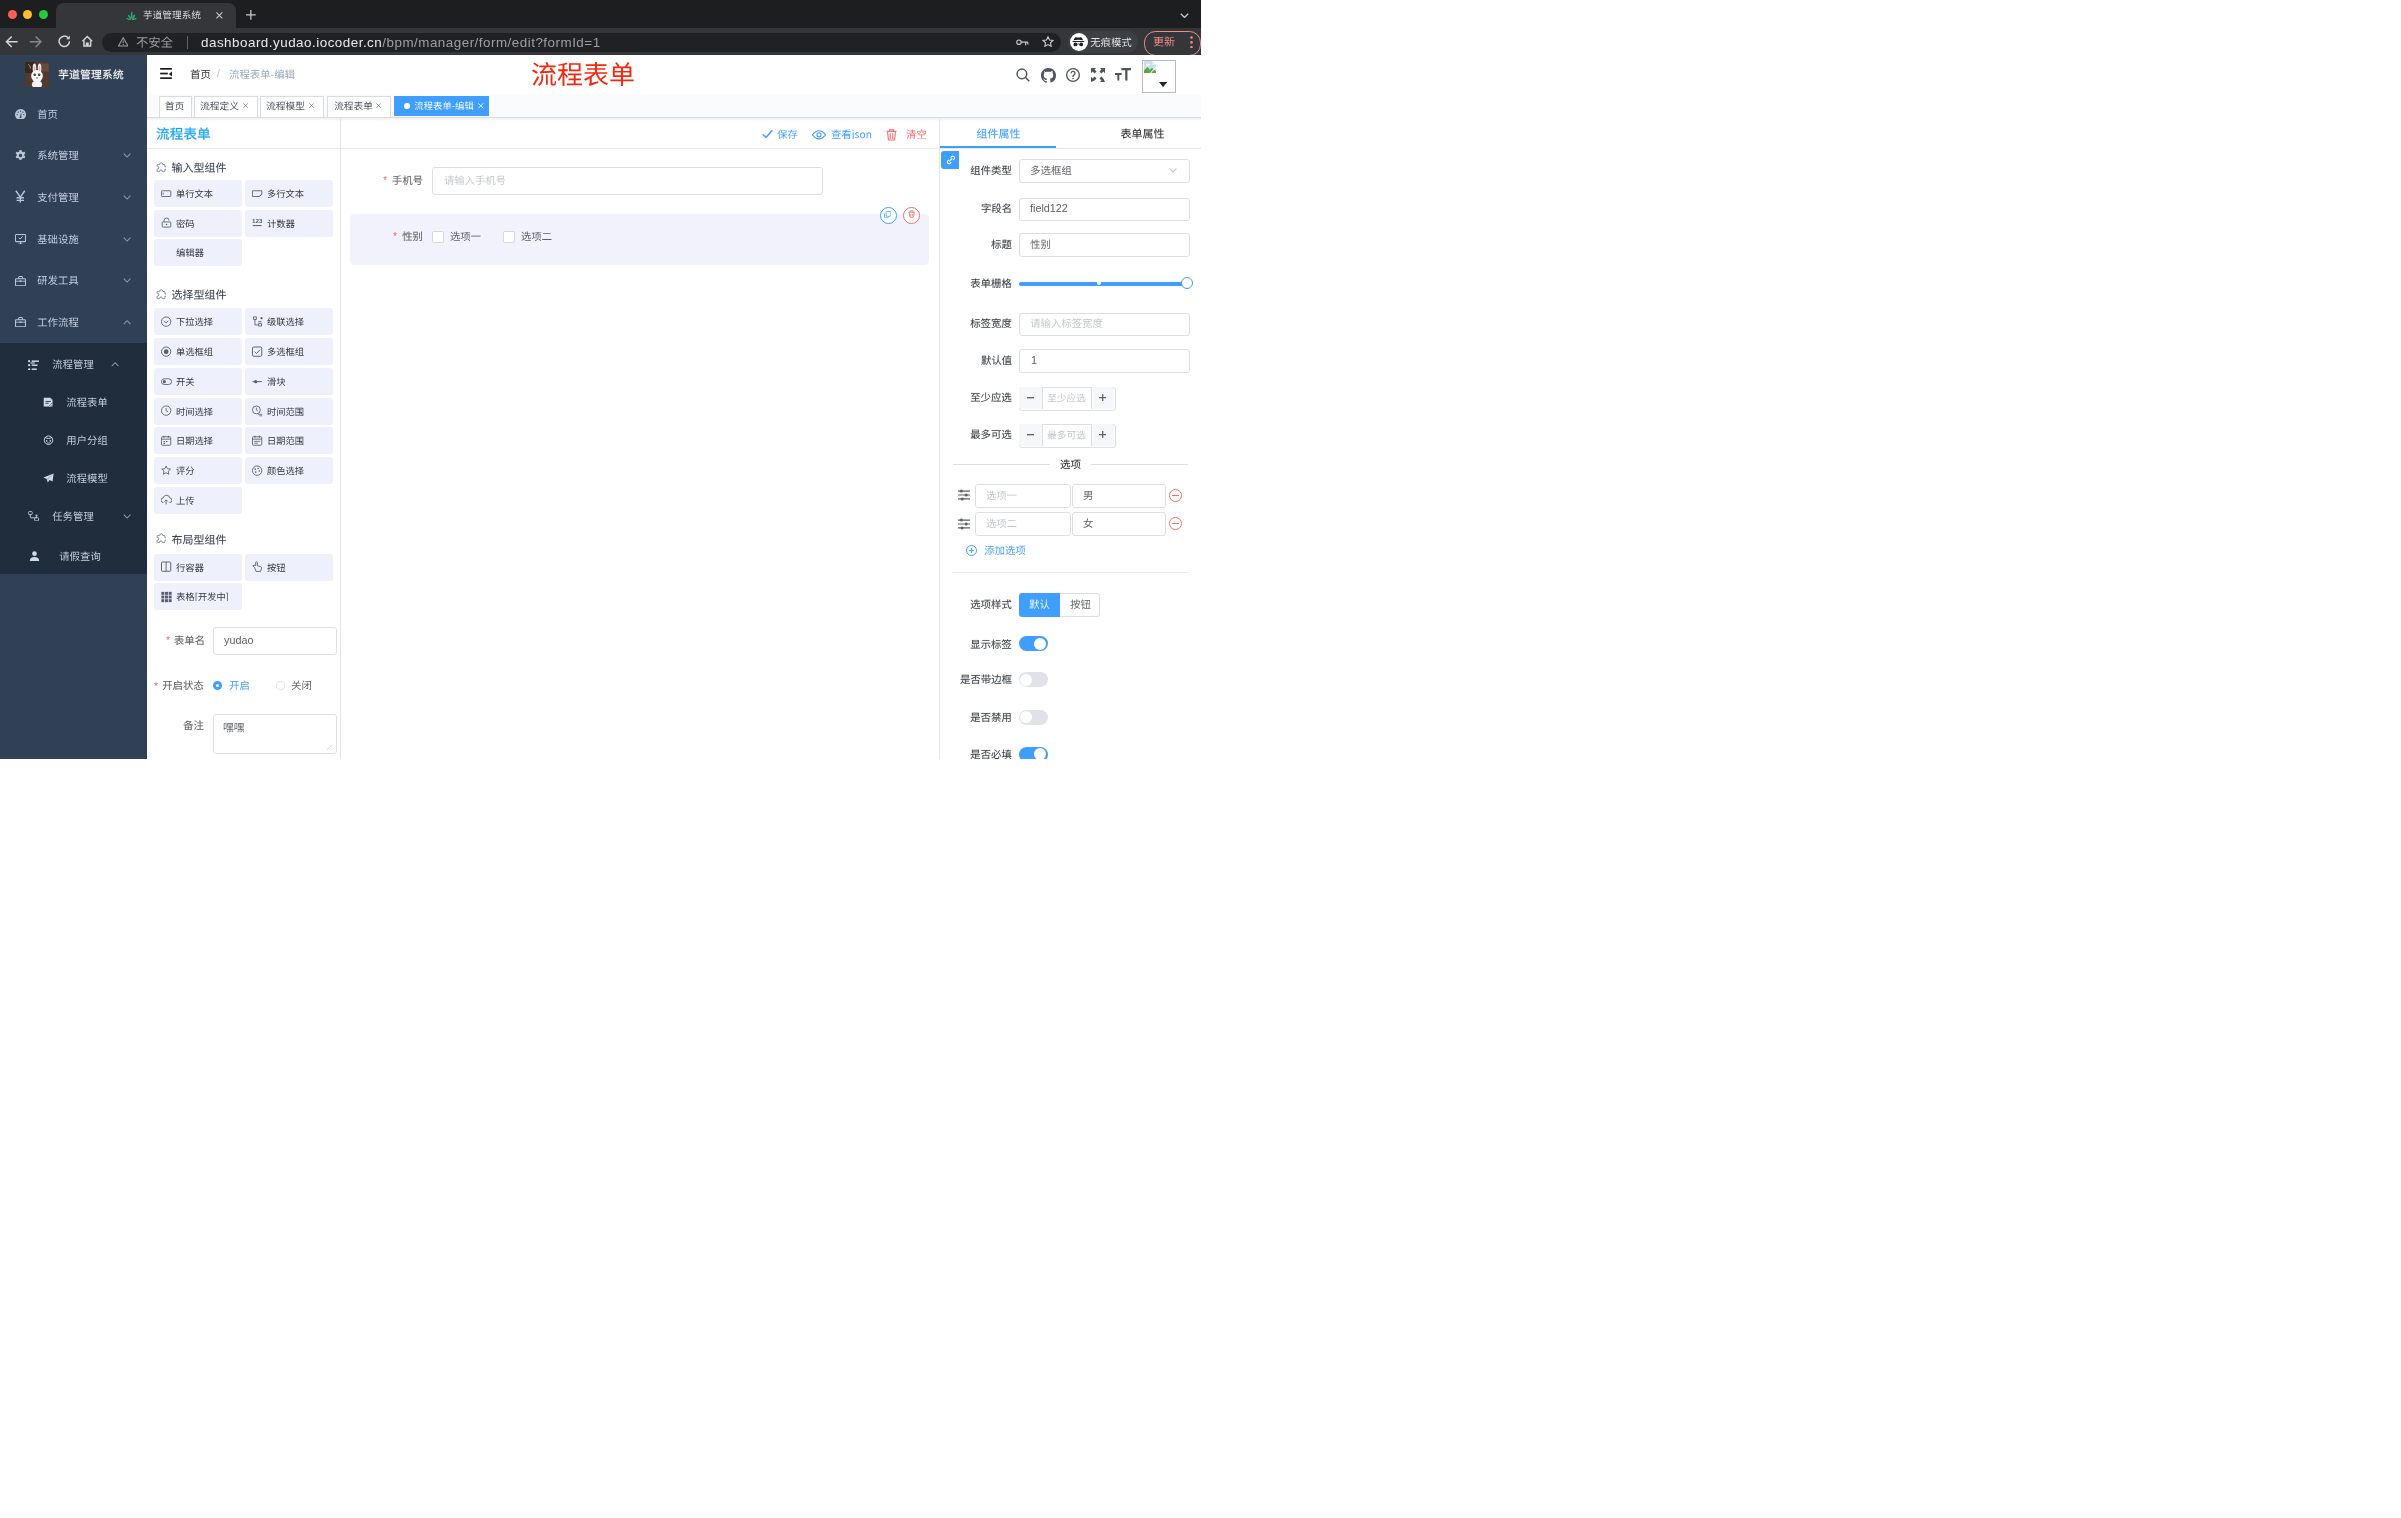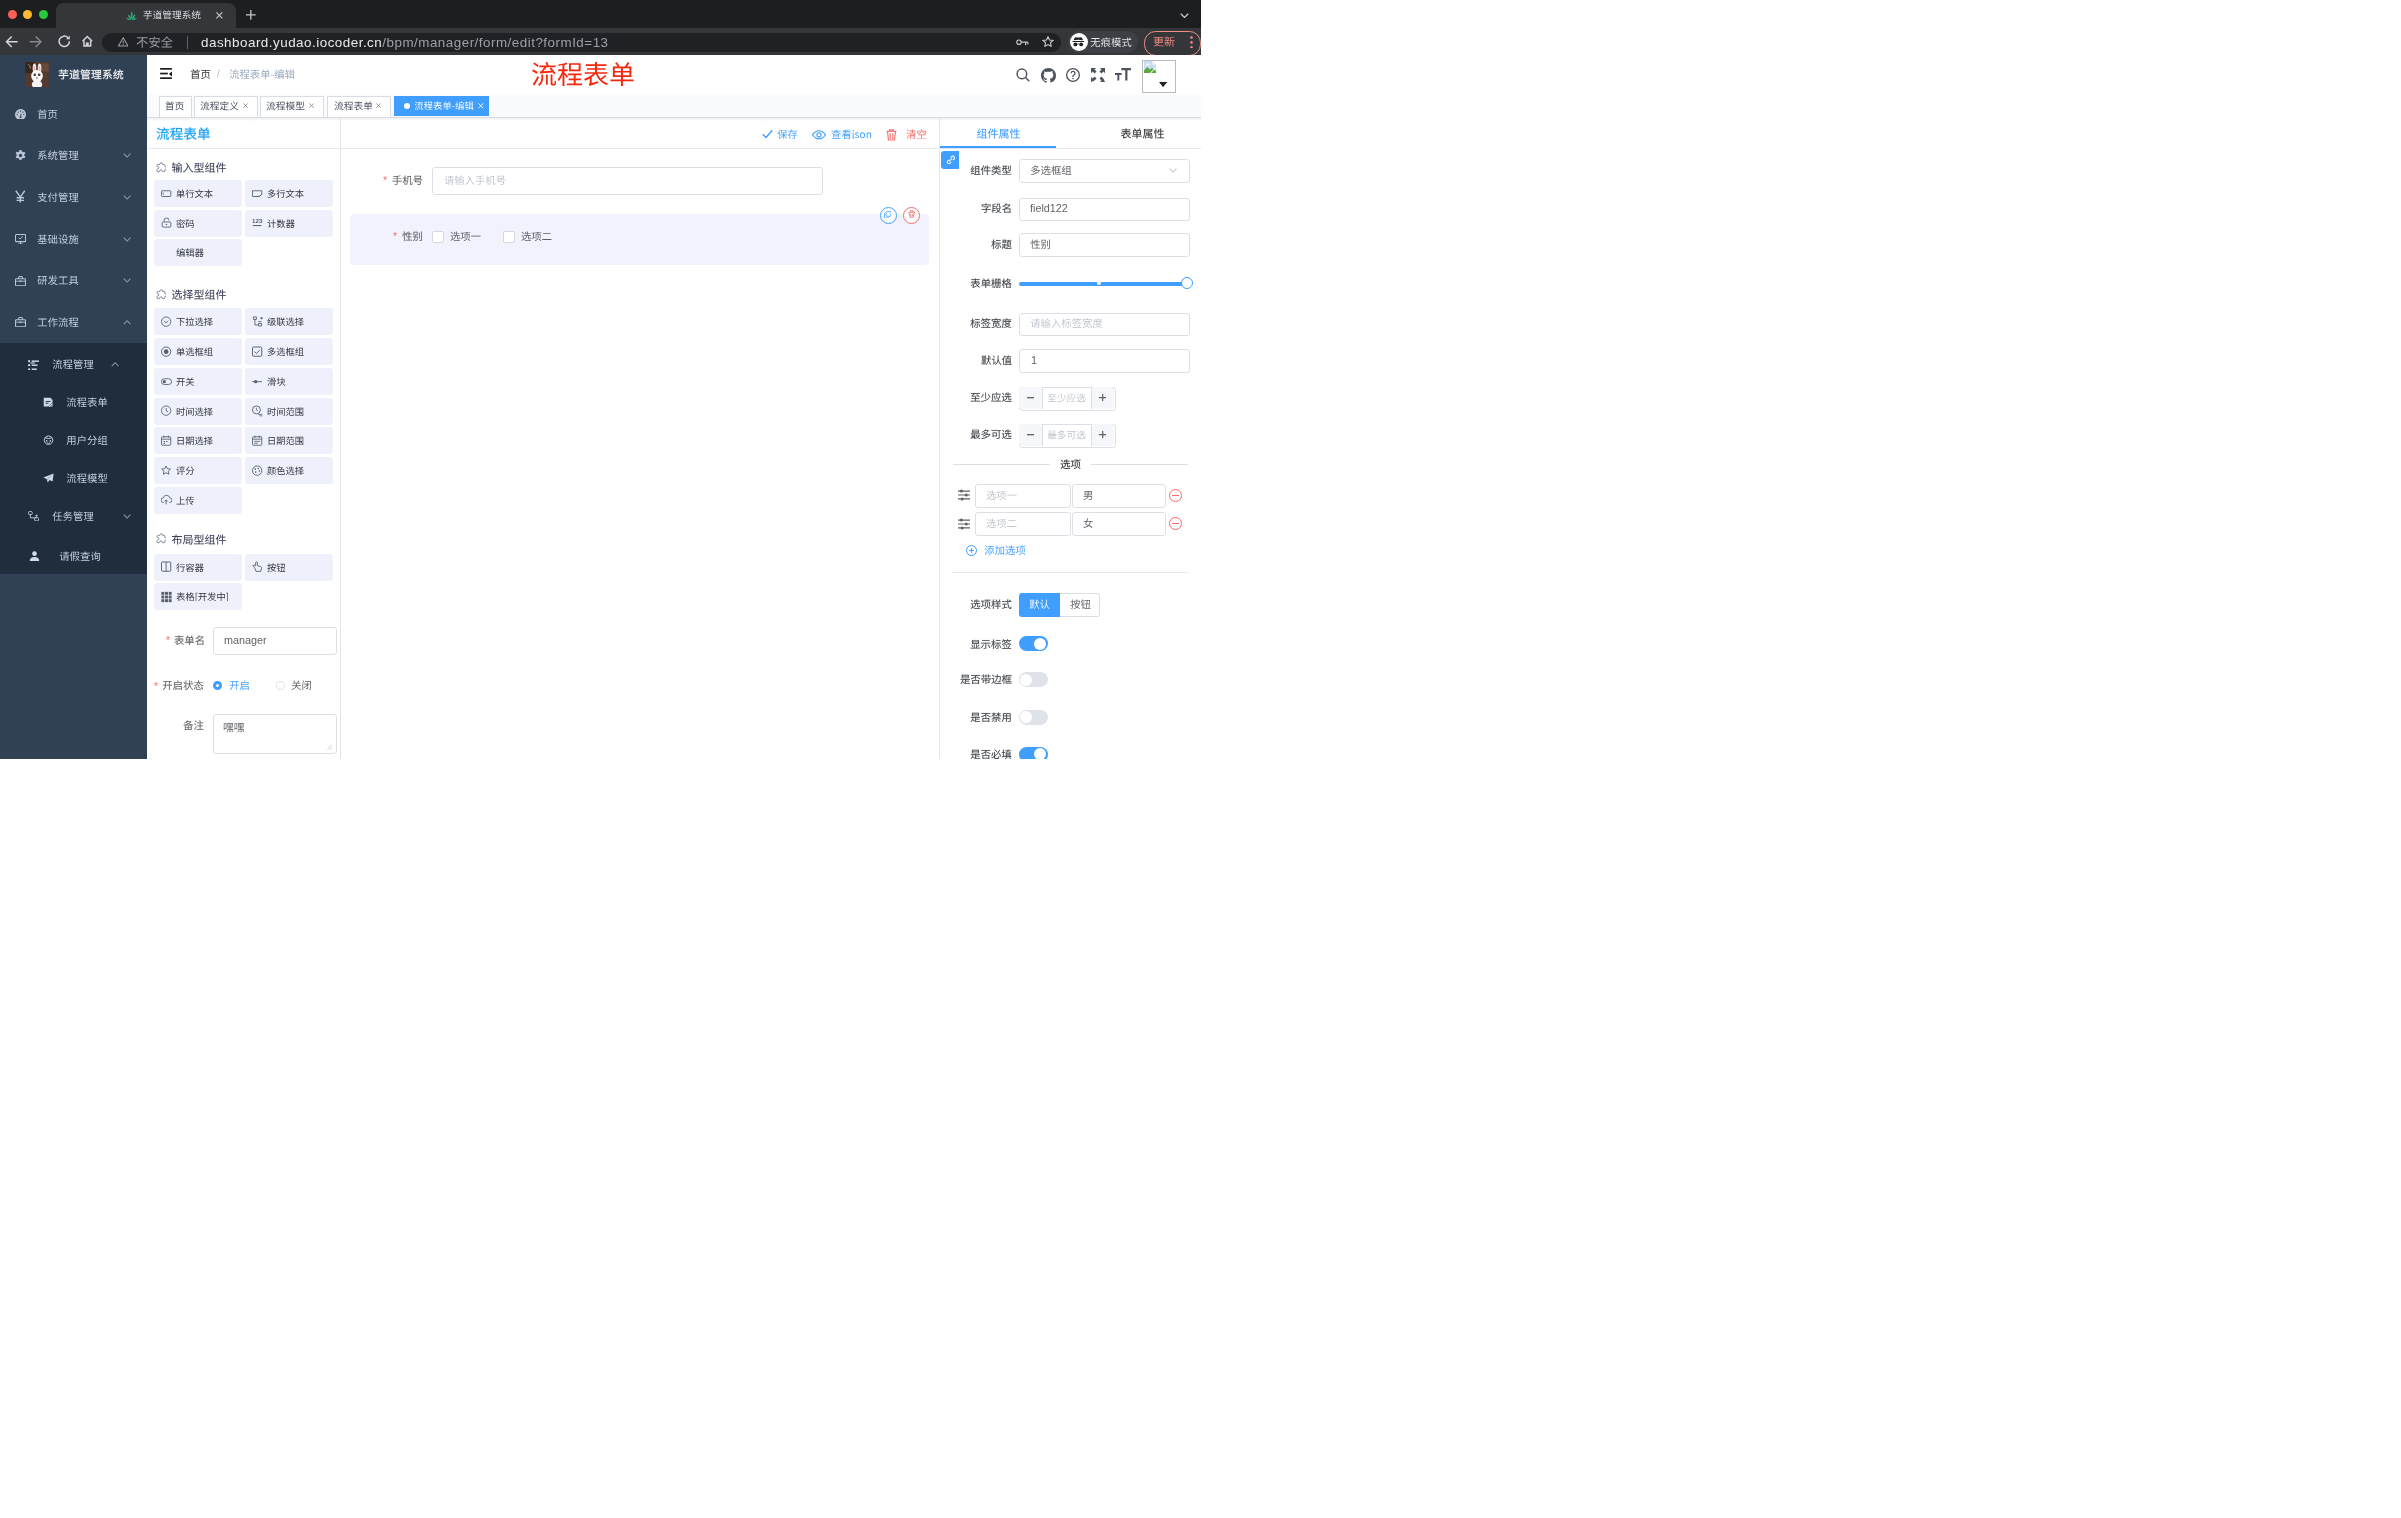--- a/index.html
+++ b/index.html
@@ -71,21 +71,21 @@
       <circle cx="7" cy="10.2" r="0.9" fill="#9aa0a6"></circle>
     </svg>
     <svg class="t" style="left:136px;top:36px" width="37" height="12.3" viewBox="0 -880 3000 1000">
       <g fill="#9aa0a6" transform="scale(1,-1)">
         <use href="#g6" x="0"></use>
         <use href="#g7" x="1000"></use>
         <use href="#g8" x="2000"></use>
       </g>
     </svg>
     <div class="a" style="left:187px;top:36px;width:0.7px;height:13.4px;background:#5f6368"></div>
-    <div class="txt" style="left:201px;top:35px;font-size:13.4px;letter-spacing:0.5px;color:#e8eaed">dashboard.yudao.iocoder.cn<span style="color:#9aa0a6">/bpm/manager/form/edit?formId=13</span></div>
+    <div class="txt" style="left:201px;top:35px;font-size:13.4px;letter-spacing:0.5px;color:#e8eaed">dashboard.yudao.iocoder.cn<span style="color:#9aa0a6">/bpm/manager/form/edit?formId=1</span></div>
     <svg class="t" style="left:1016px;top:37px" width="12.6" height="10.4" viewBox="0 0 17 14">
       <g fill="none" stroke="#c6c9cc" stroke-width="1.6">
         <circle cx="4" cy="7" r="3"></circle>
         <path d="M7 7h9M13 7v4M16 7v3"></path>
       </g>
     </svg>
     <svg class="t" style="left:1042px;top:36px" width="12" height="11" viewBox="0 0 16 15">
       <path d="M8 1l2.1 4.4 4.9.6-3.6 3.3.9 4.8L8 11.7l-4.3 2.4.9-4.8L1 6l4.9-.6z" fill="none" stroke="#c6c9cc" stroke-width="1.5"></path>
     </svg>
     <div class="a" style="left:1068px;top:31px;width:70px;height:22px;background:#3c3f43;border-radius:11px;"></div>
@@ -805,21 +805,21 @@
     </svg>
     <div class="txt" style="left:166px;top:635px;font-size:10.4px;color:#f56c6c">*</div>
     <svg class="t" style="left:174px;top:635px" width="31" height="10.4" viewBox="0 -880 3000 1000">
       <g fill="#606266" stroke="#606266" stroke-width="8" transform="scale(1,-1)">
         <use href="#g30" x="0"></use>
         <use href="#g31" x="1000"></use>
         <use href="#g91" x="2000"></use>
       </g>
     </svg>
     <div class="a" style="left:213px;top:627px;width:122px;height:25.5px;background:#fff;border-radius:3px;border:0.7px solid #dcdfe6;"></div>
-    <div class="txt" style="left:224px;top:634px;font-size:10.8px;color:#606266">manager</div>
+    <div class="txt" style="left:224px;top:634px;font-size:10.8px;color:#606266">yudao</div>
     <div class="txt" style="left:154px;top:681px;font-size:10.4px;color:#f56c6c">*</div>
     <svg class="t" style="left:162px;top:680px" width="42" height="10.4" viewBox="0 -880 4000 1000">
       <g fill="#606266" stroke="#606266" stroke-width="8" transform="scale(1,-1)">
         <use href="#g69" x="0"></use>
         <use href="#g92" x="1000"></use>
         <use href="#g93" x="2000"></use>
         <use href="#g94" x="3000"></use>
       </g>
     </svg>
     <svg class="t" style="left:213px;top:681px" width="9" height="9" viewBox="0 0 12 12">

